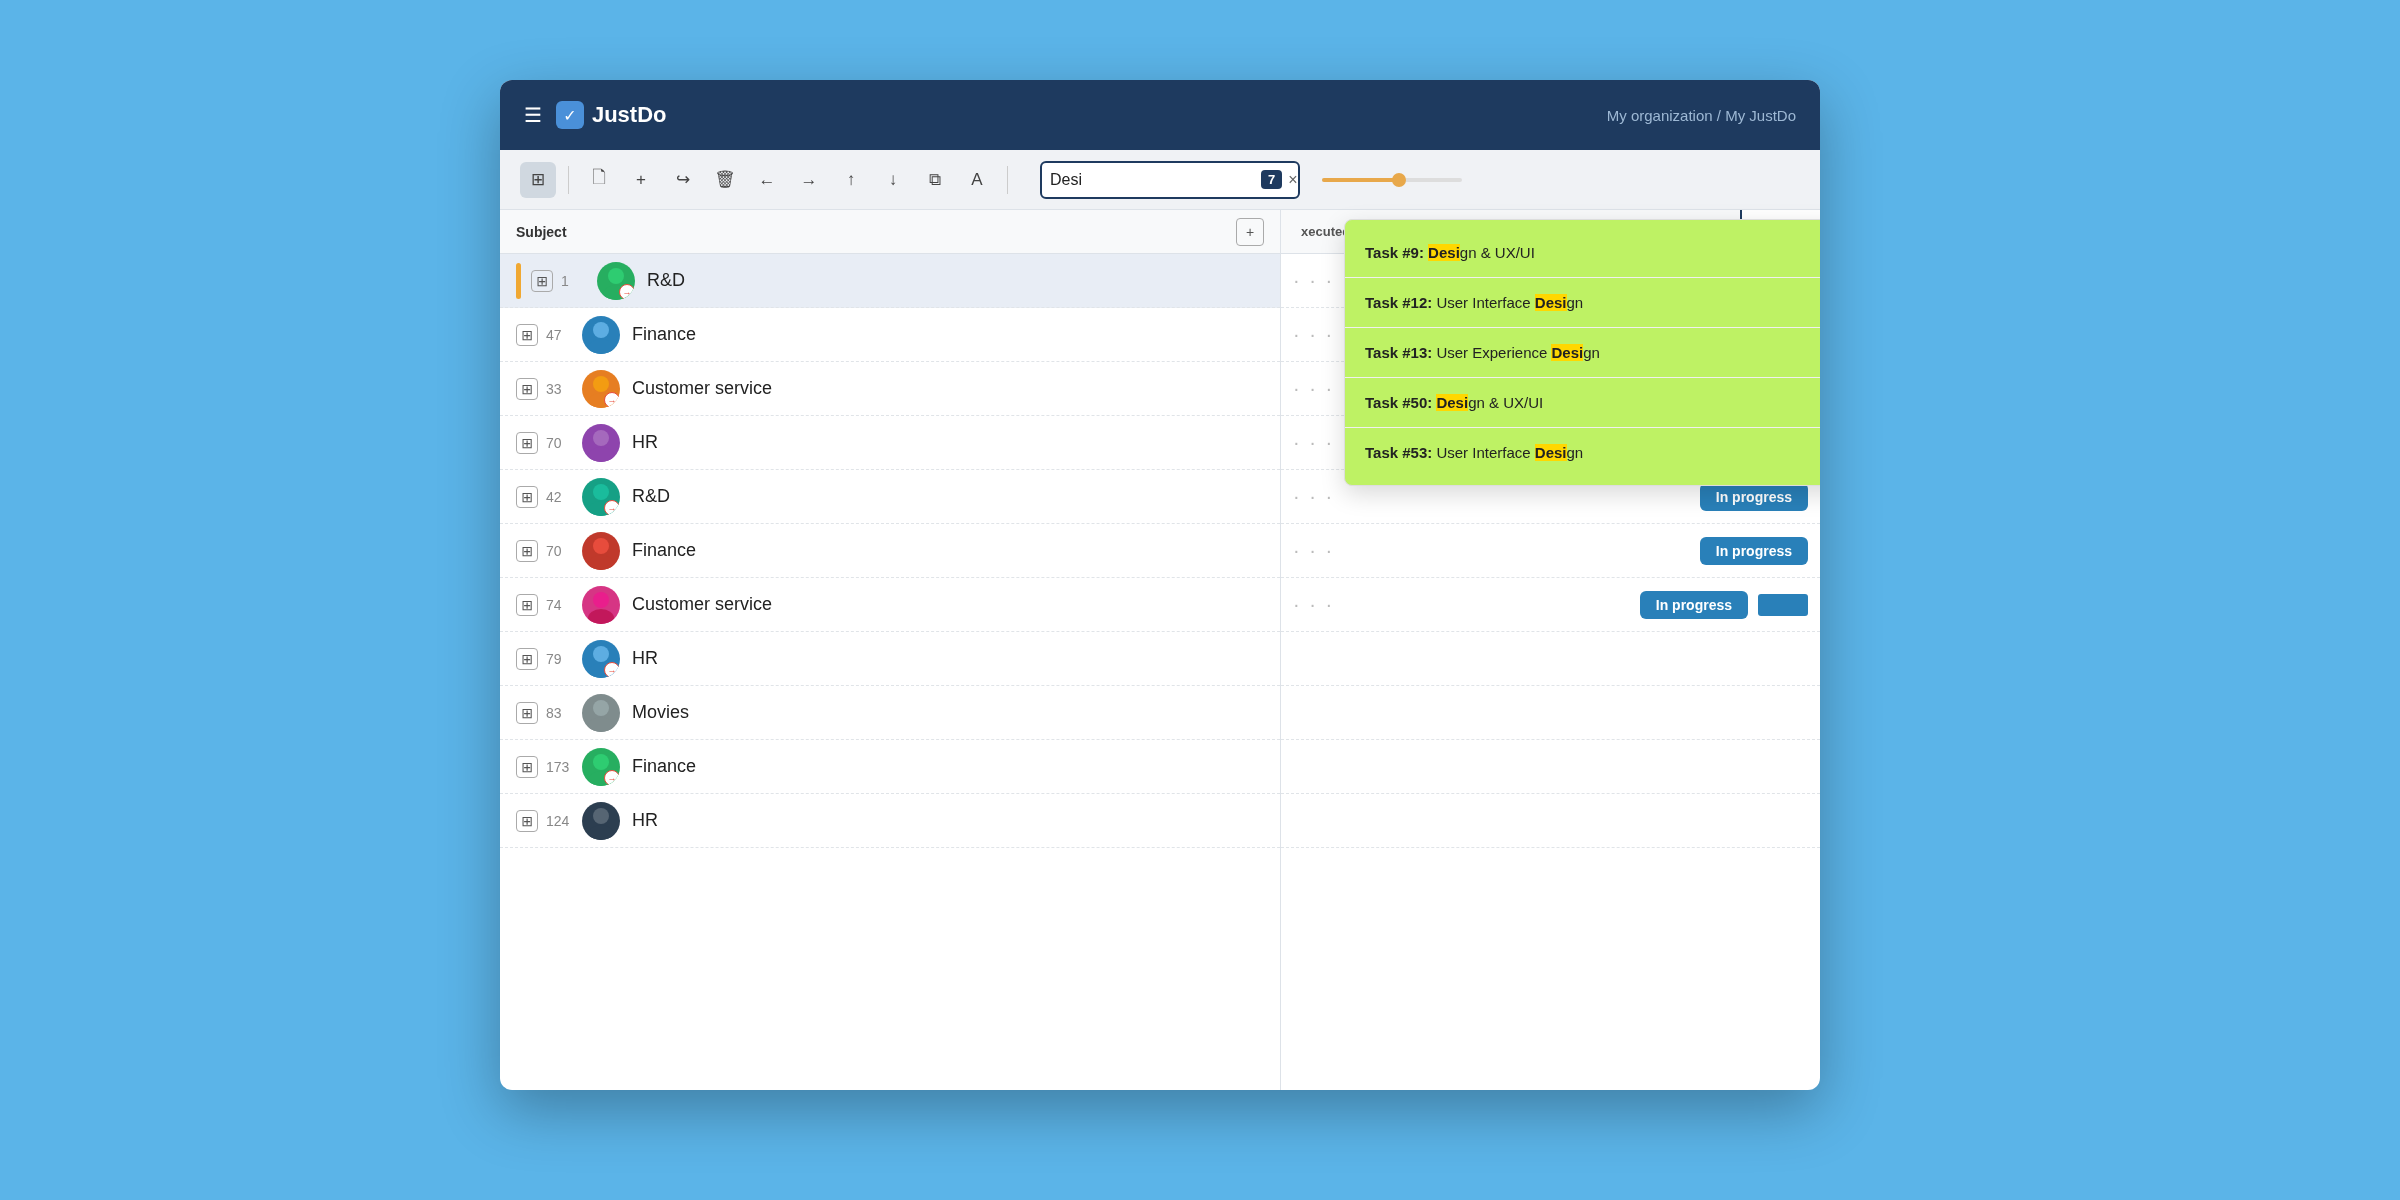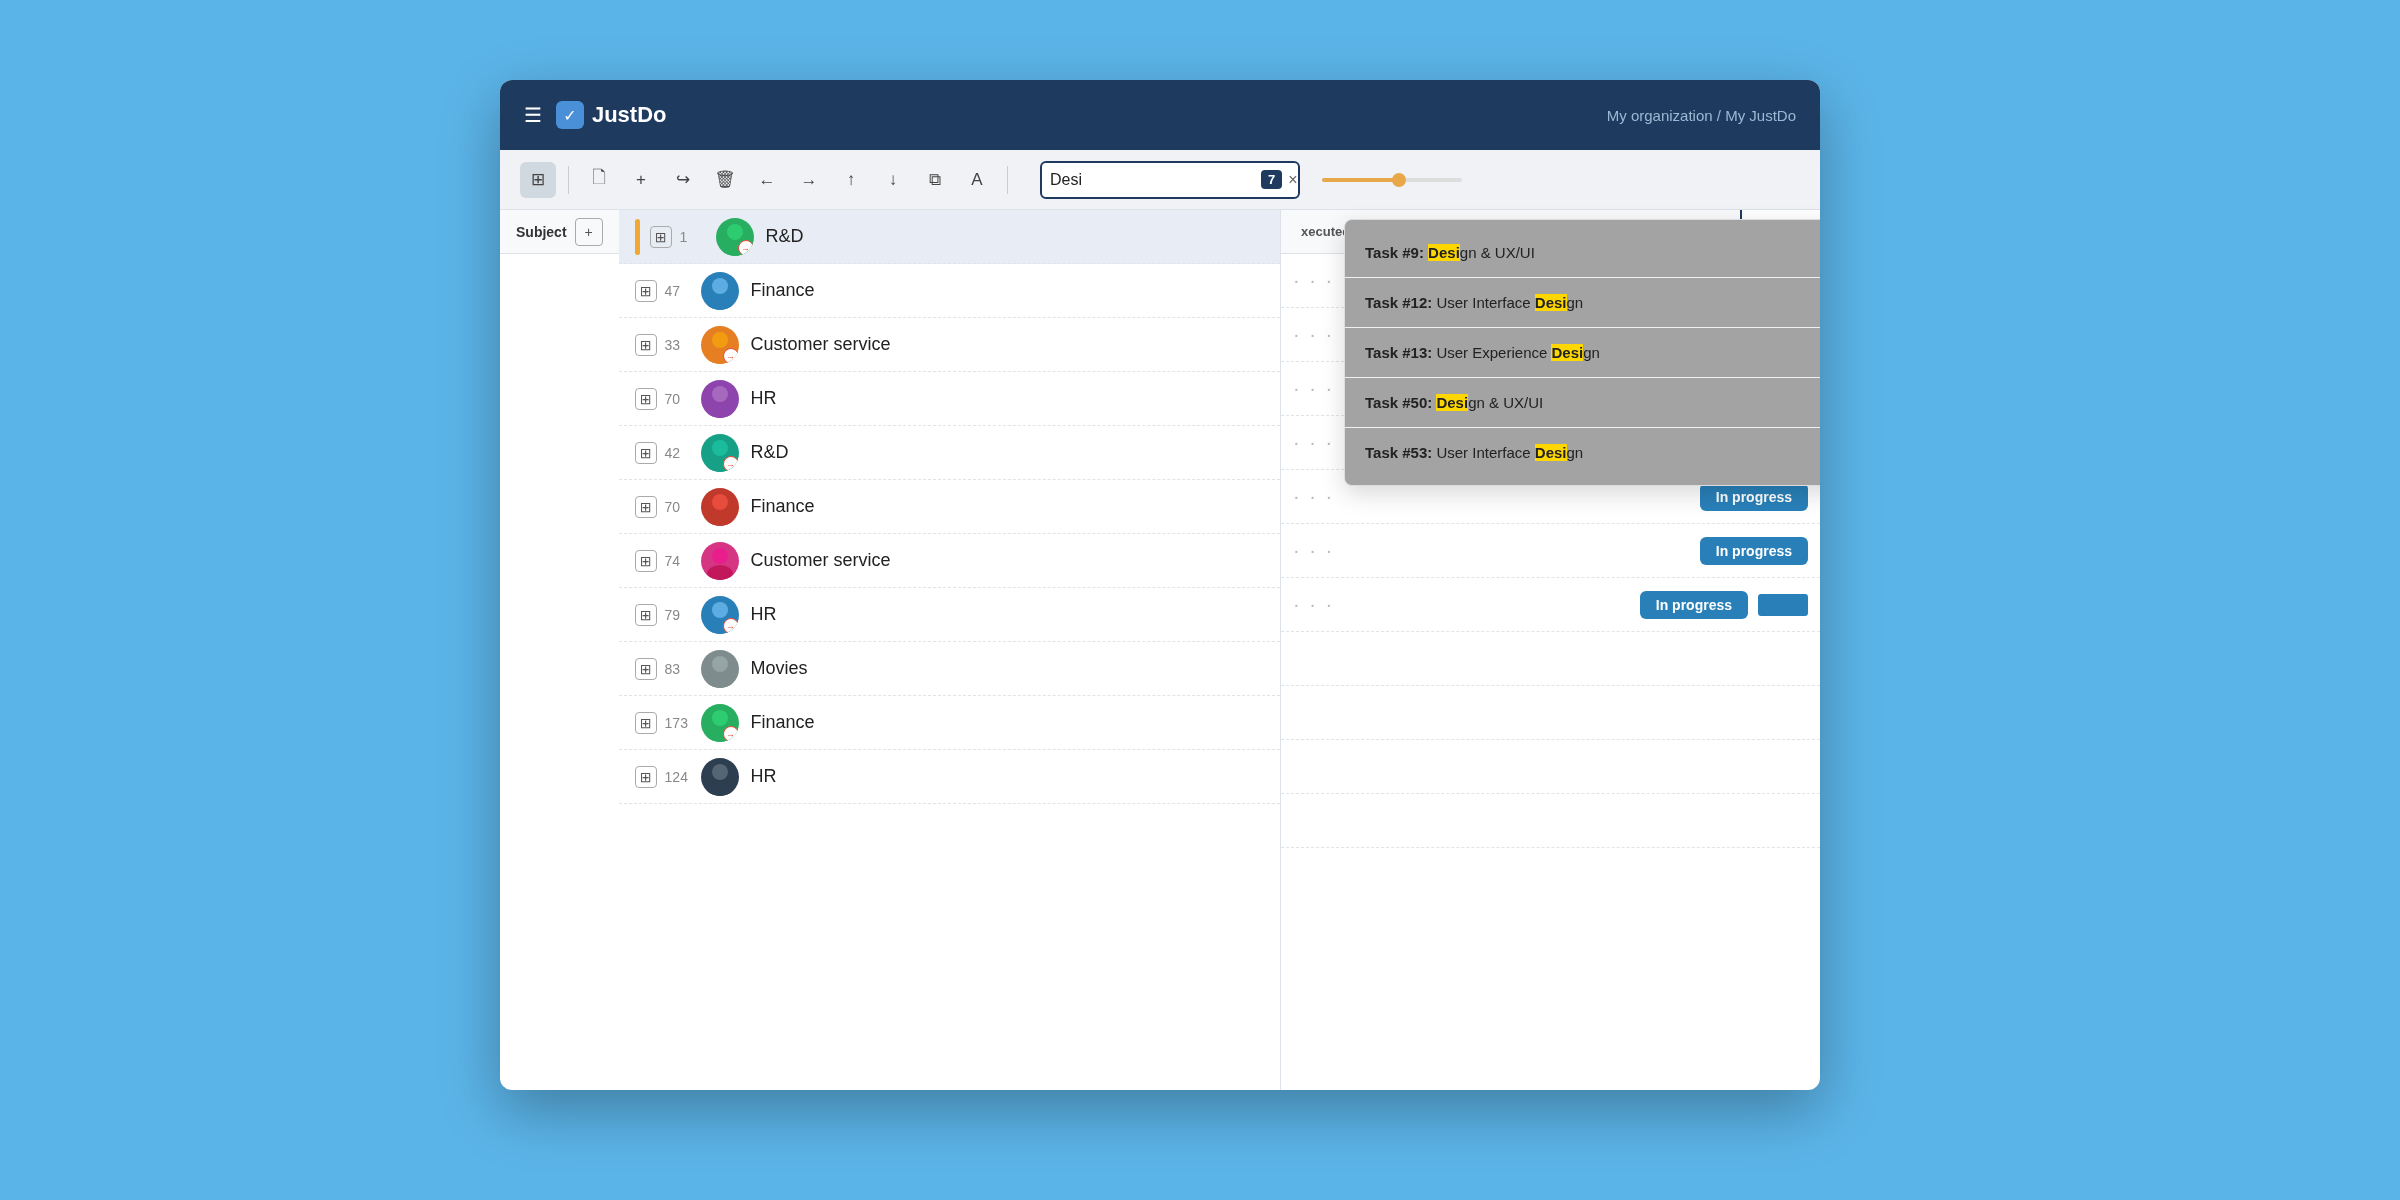--- a/index.html
+++ b/index.html
@@ -173,21 +173,21 @@
       left: 55%;
       transform: translateX(-50%);
     }
 
     
     .search-dropdown {
       position: absolute;
       top: 58px;
       left: 304px;
       width: 580px;
-      background: #a3a3a3;
+      background: #bef264;
       border: 1px solid #ddd;
       border-radius: 8px;
       box-shadow: 0 8px 24px rgba(0,0,0,0.15);
       z-index: 100;
       padding: 8px 0;
     }
     .search-result-item {
       padding: 14px 20px;
       font-size: 15px;
       color: #222;
@@ -203,20 +203,21 @@
     .main-content {
       display: flex;
       flex: 1;
       overflow: hidden;
     }
 
     
     .table-area {
       flex: 0 0 780px;
       display: flex;
+      flex-direction: column;
       overflow: hidden;
     }
 
     
     .table-header {
       display: flex;
       align-items: center;
       padding: 0 16px;
       height: 44px;
       background: #f8f9fa;

